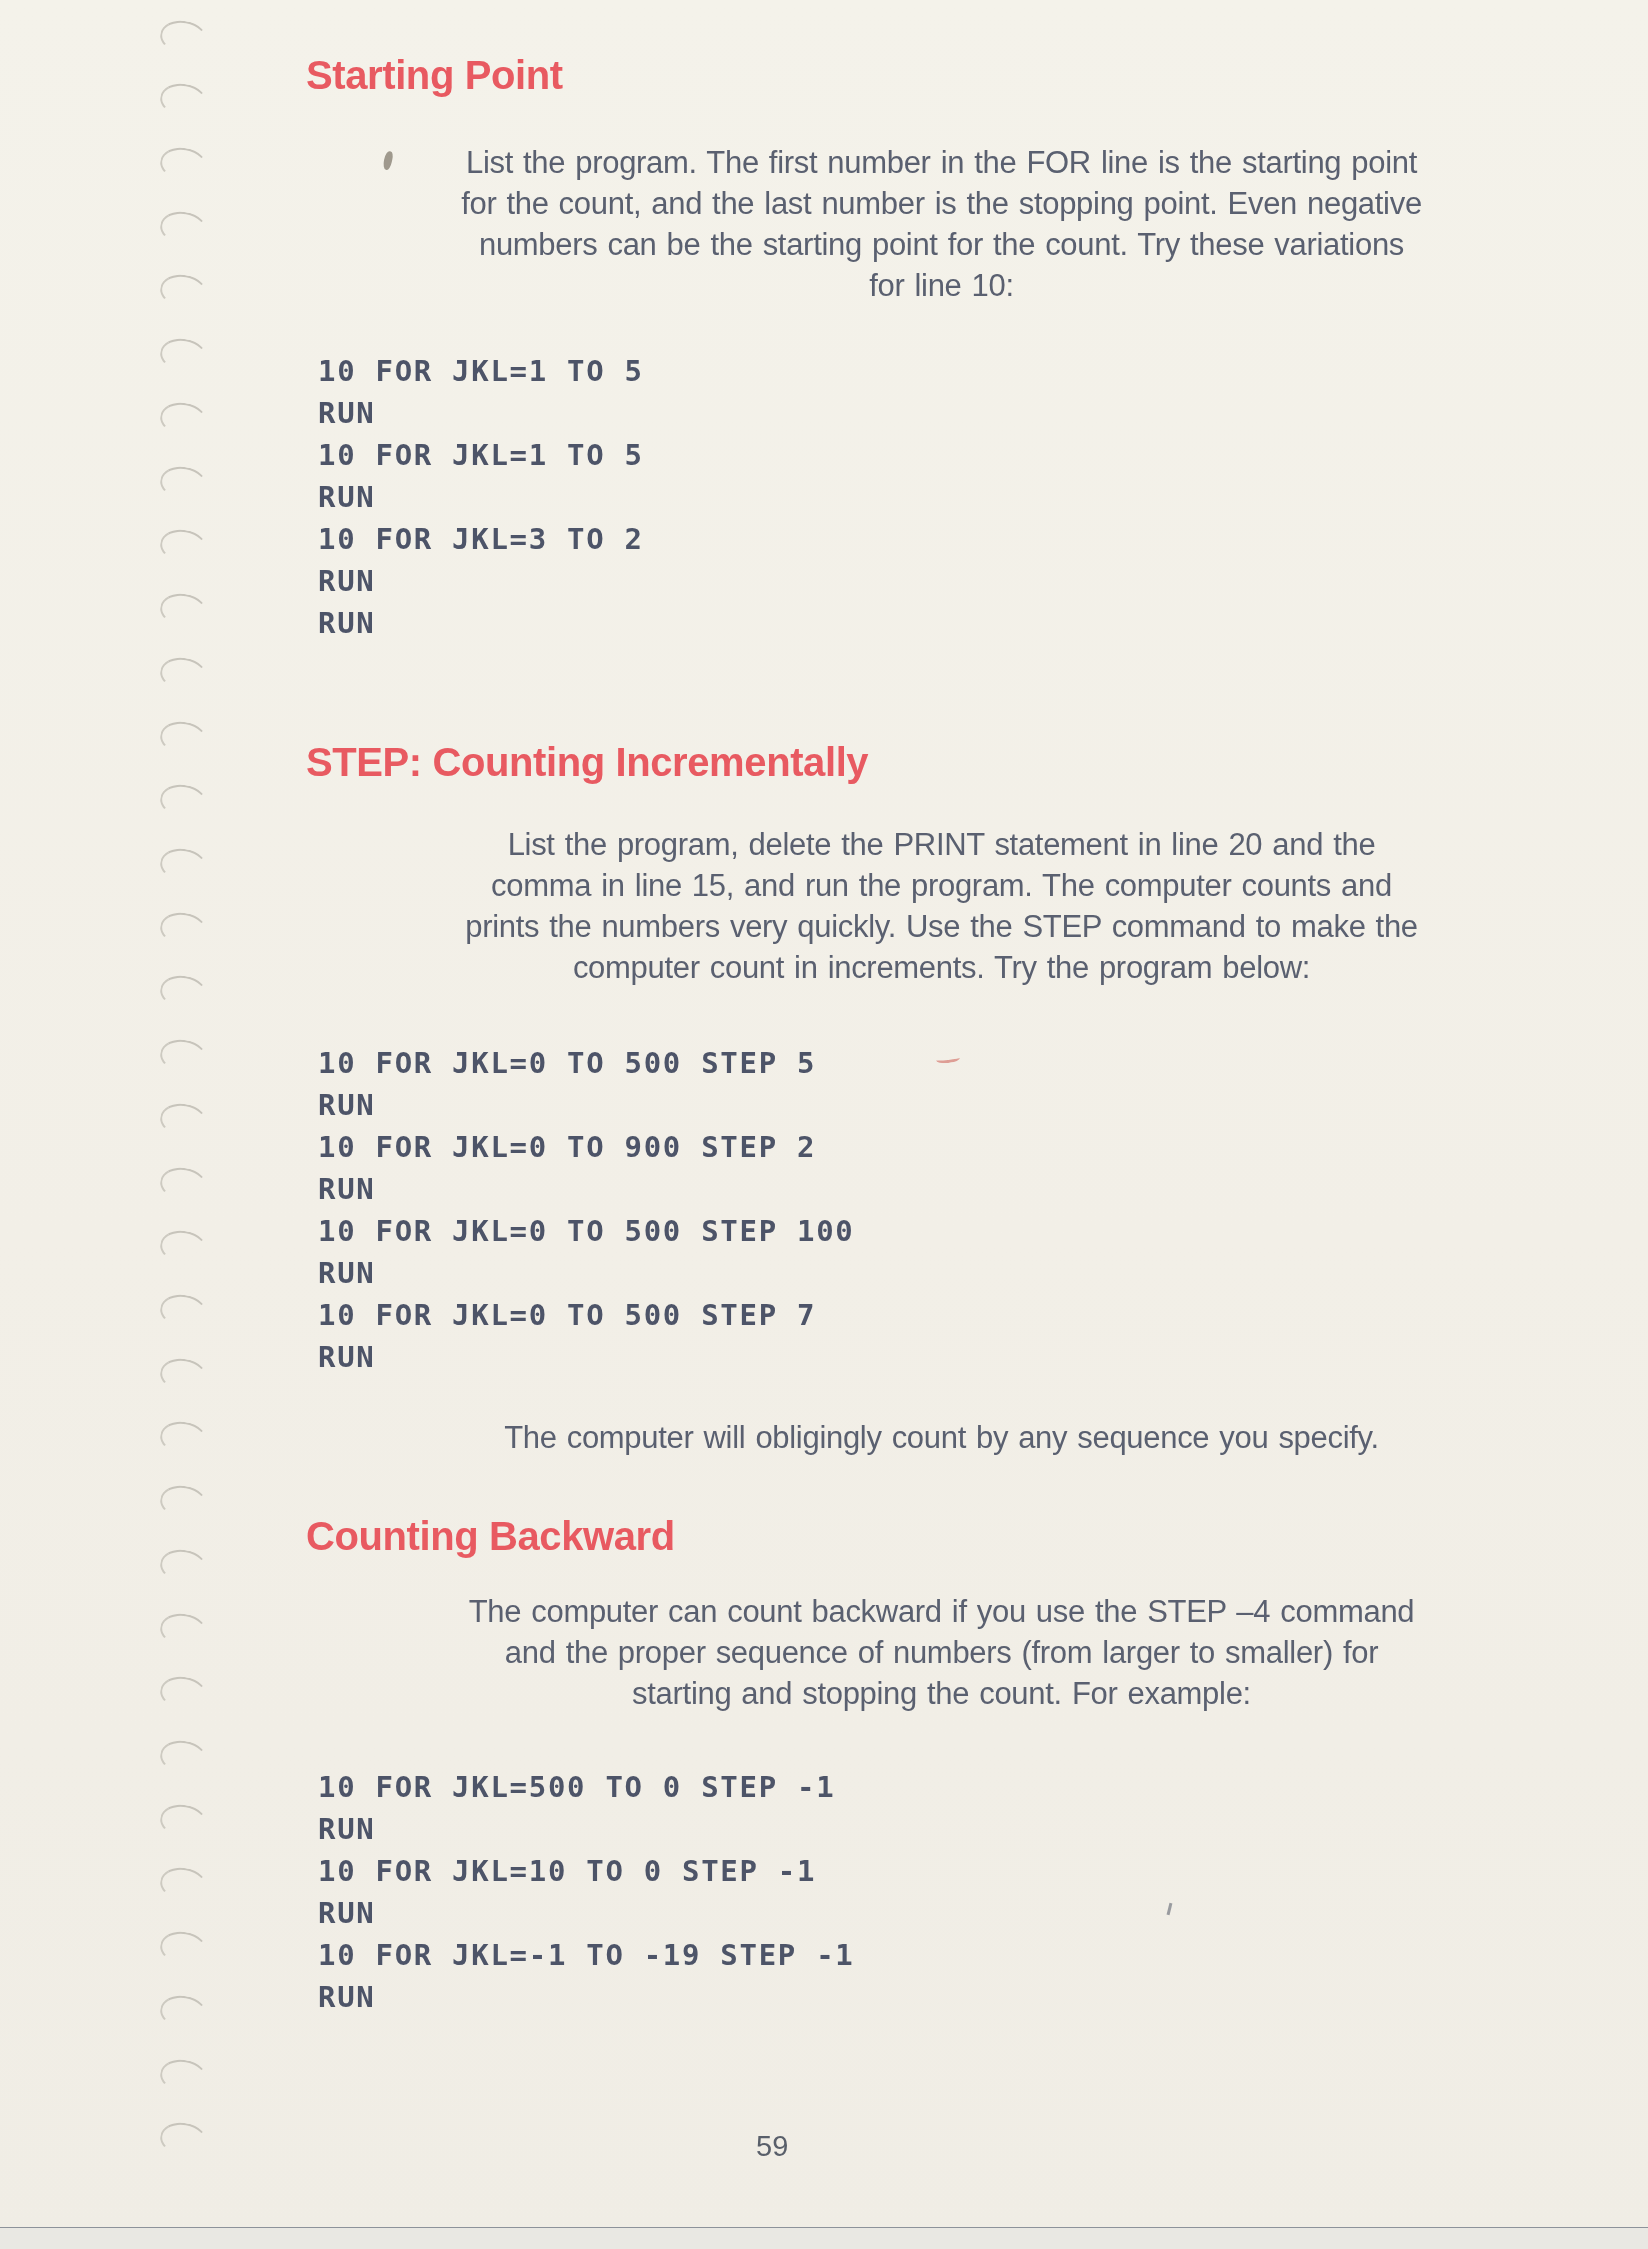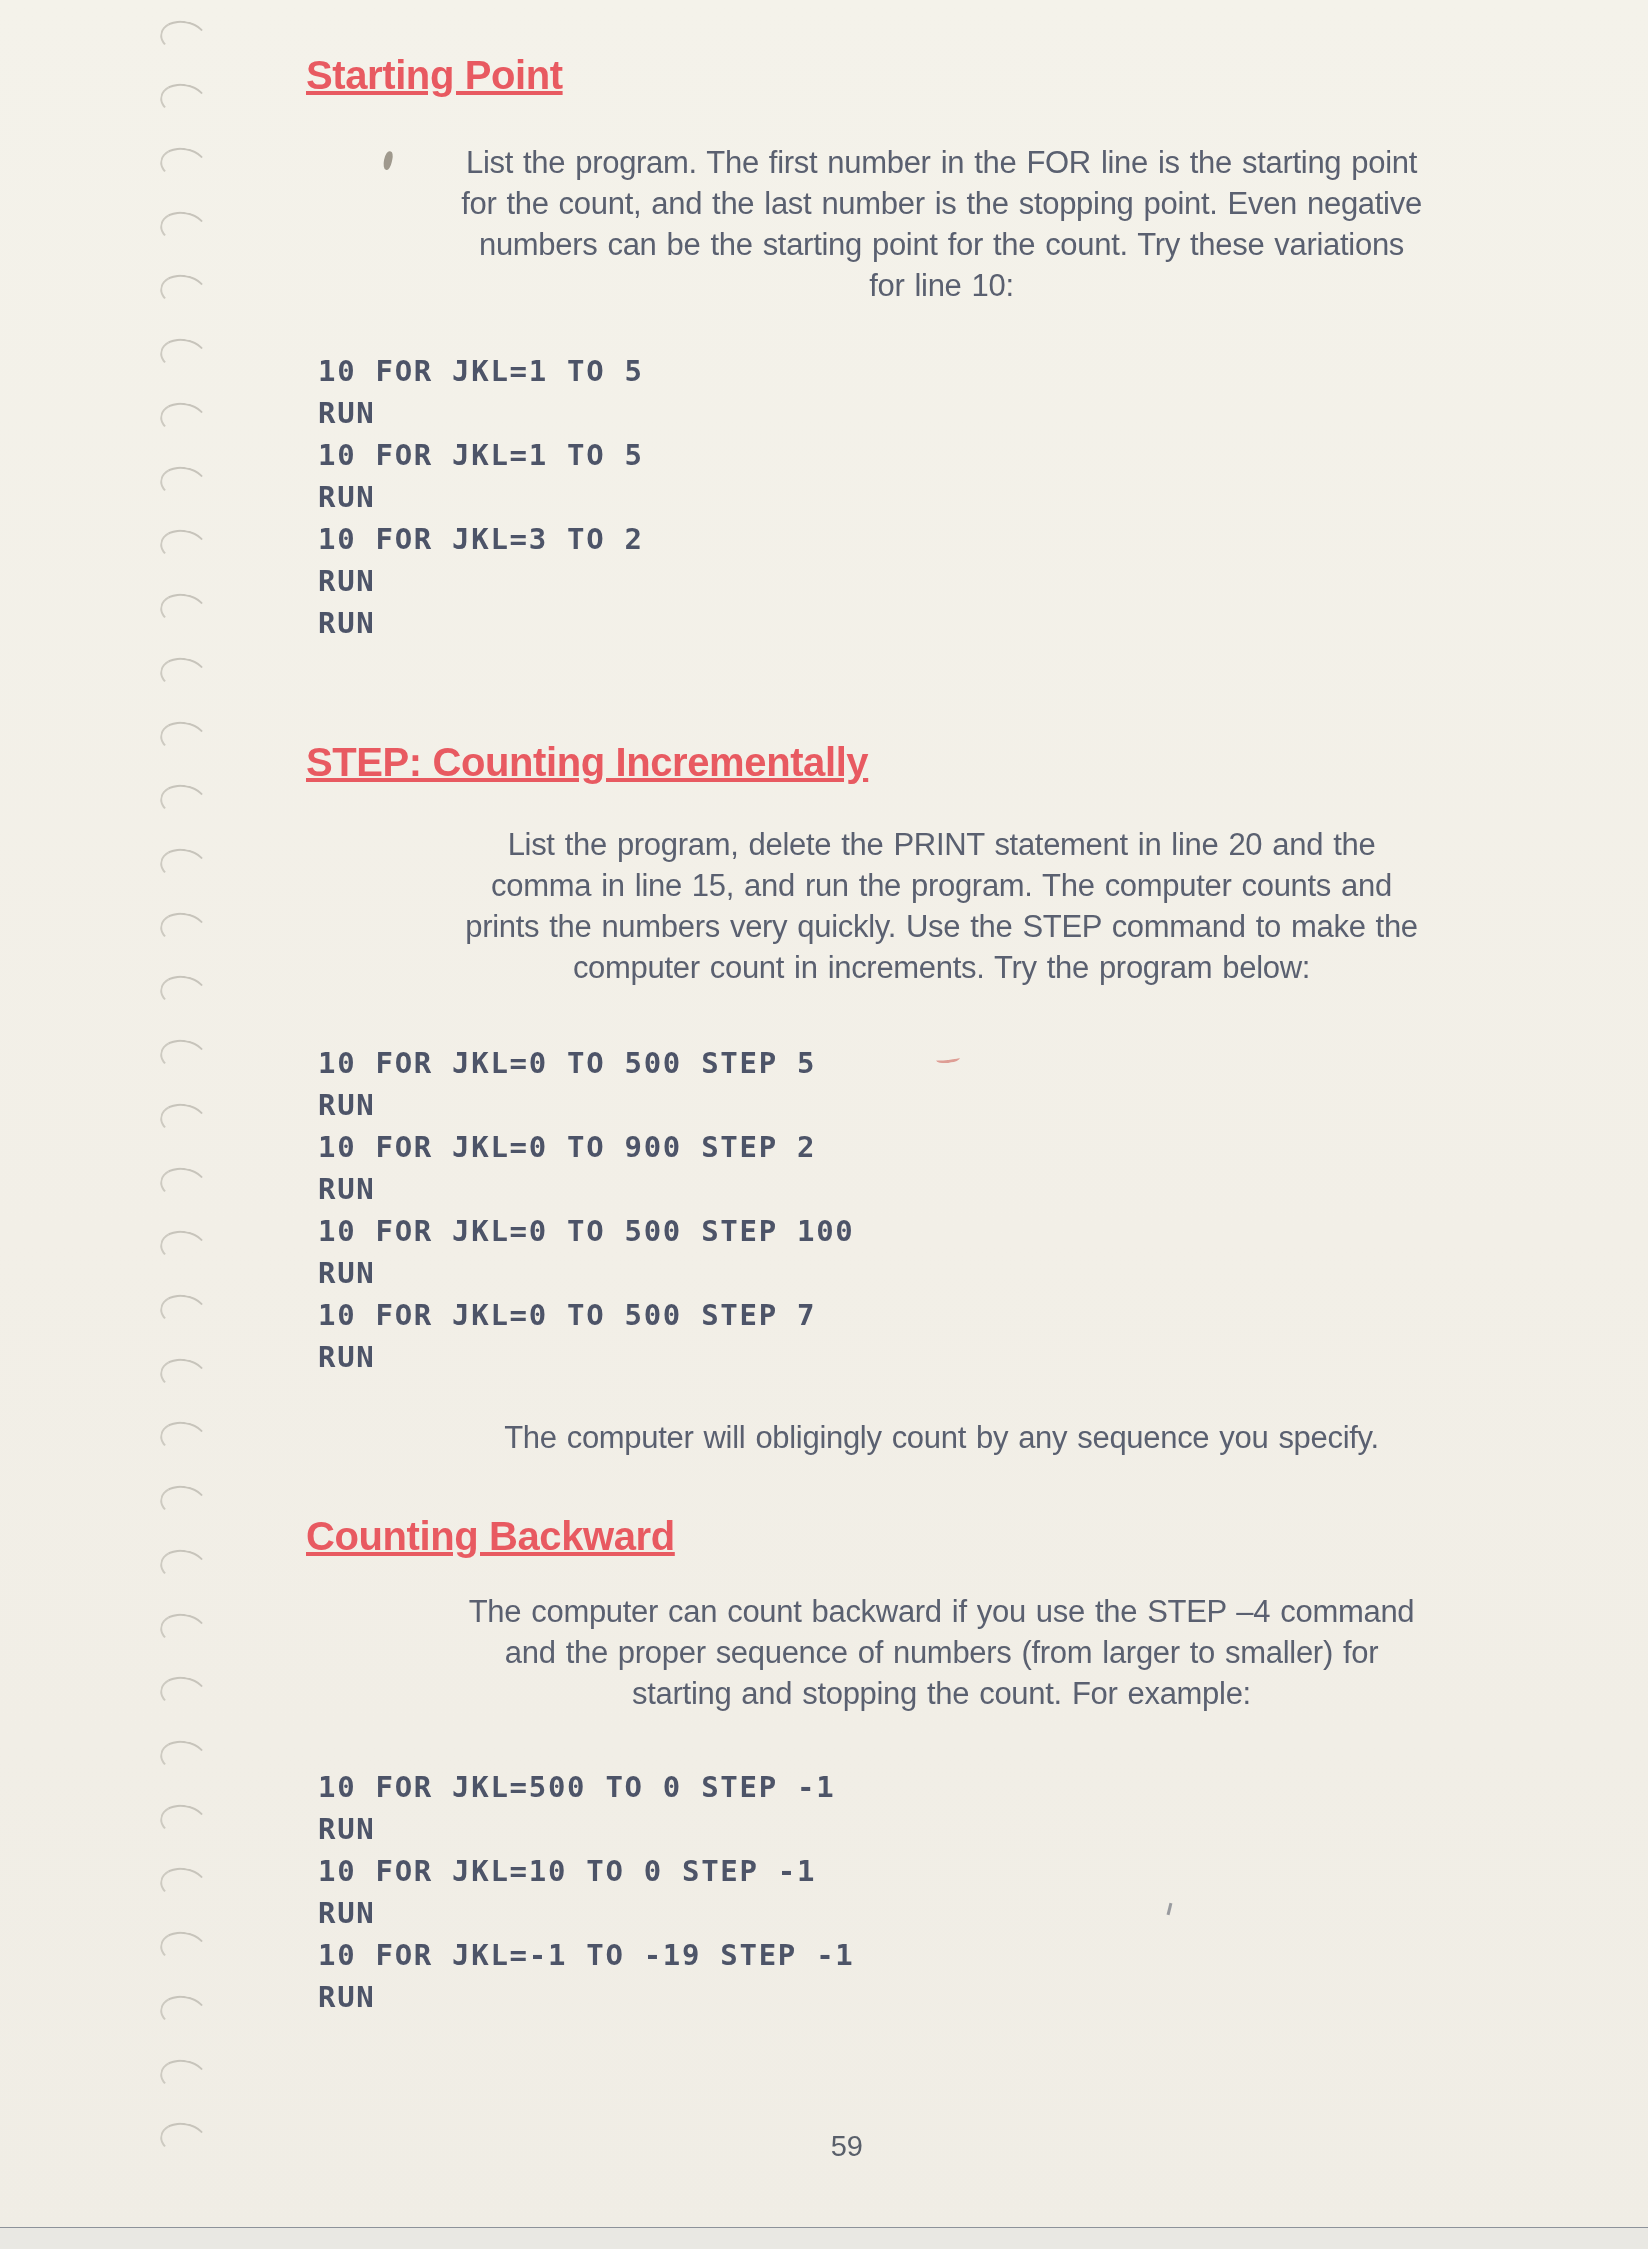--- a/index.html
+++ b/index.html
@@ -17,37 +17,37 @@
     position:absolute;left:160px;width:43px;height:29px;
     border:2.6px solid transparent;
     border-top-color:#c7c4bb;border-left-color:#cdcac1;
     border-radius:50%;
     transform:rotate(10deg);
   }
   
   .hd{
     position:absolute;left:306px;margin:0;
     font-size:40px;font-weight:bold;line-height:45px;
-    letter-spacing:-0.4px;color:#e85a61;text-decoration:underline;
+    letter-spacing:-0.4px;color:#e85a61;
   }
   
   .body{
     position:absolute;left:306px;margin:0;width:1271px;
     font-size:31px;line-height:41px;letter-spacing:-0.3px;word-spacing:1.7px;
     color:#5a6070;white-space:pre-line;text-align:center;
   }
   
   .code{position:absolute;left:318px;}
   .cl{
     font-family:"DejaVu Sans Mono","Liberation Mono",monospace;
     font-weight:bold;font-size:29px;line-height:42px;
     letter-spacing:1.7px;color:#4d5468;
   }
   .pagenum{
-    position:absolute;left:794px;top:2130px;width:69px;text-align:right;
+    position:absolute;left:756px;top:2130px;width:69px;text-align:left;
     font-size:29px;color:#595f6a;
   }
   .edge-line{position:absolute;left:0;top:2227px;width:1649px;height:1.7px;background:#8d929a;}
   .below-edge{position:absolute;left:0;top:2228px;width:1649px;height:21.5px;background:#e9e8e3;}
   
   .speck{
     position:absolute;left:384px;top:151px;width:7.7px;height:19px;
     background:#8f897c;border-radius:50% 40% 45% 50%;
     transform:rotate(12deg);opacity:.85;
   }

